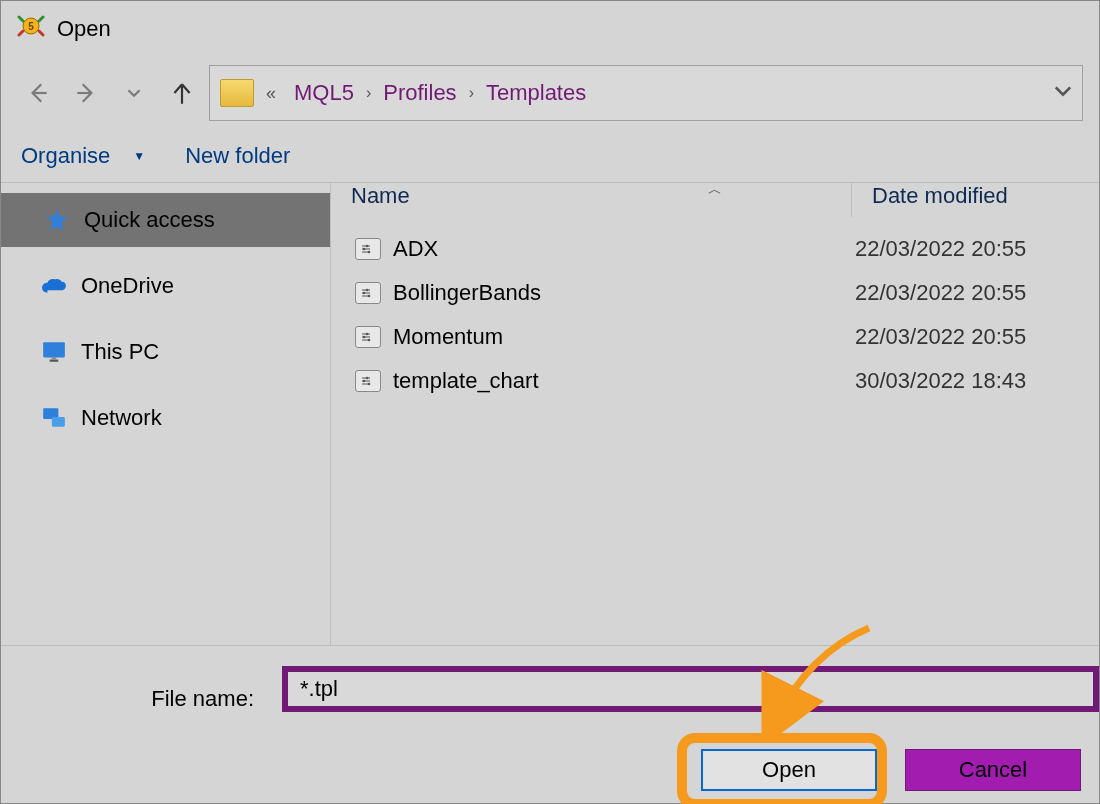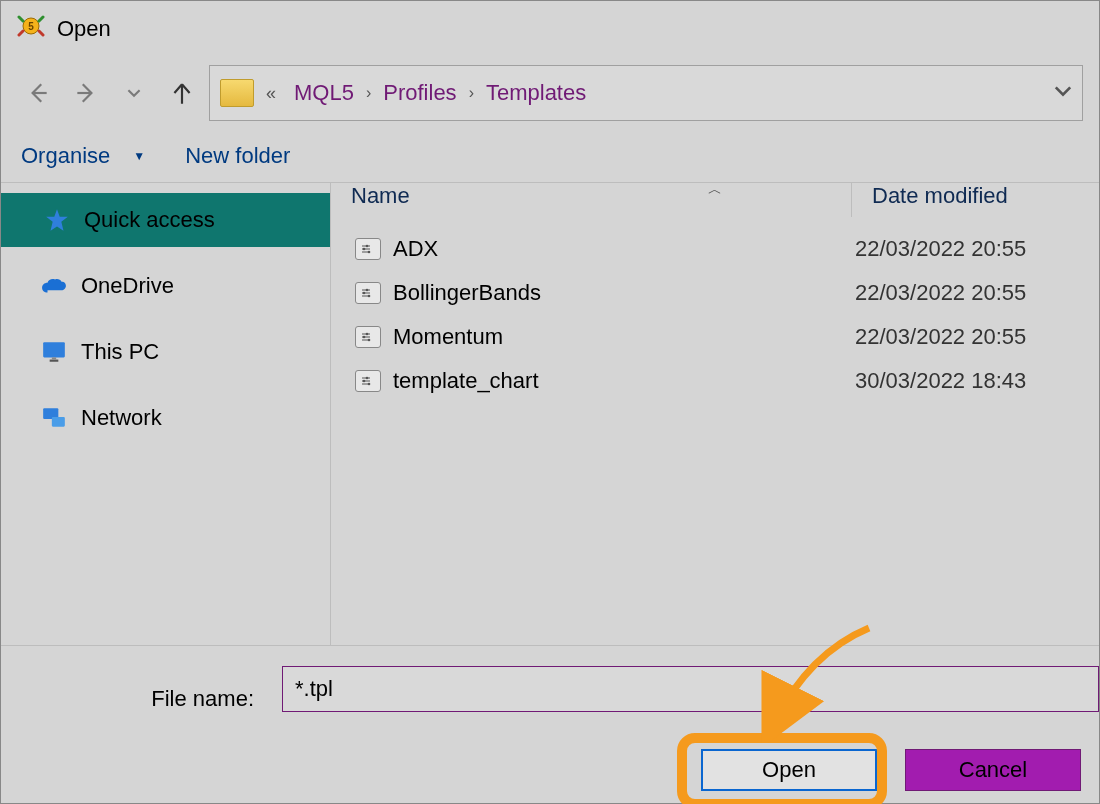--- a/index.html
+++ b/index.html
@@ -24,41 +24,41 @@
 
   
   .toolbar { height: 54px; display:flex; align-items:center; padding:0 20px; gap:40px; border-bottom:1px solid #bdbdbd;}
   .tool-btn { font-size:22px; color:#003a80; display:flex; align-items:center; gap:23px; }
   .drop-caret { font-size:12px; color:#003a80;}
 
   
   .main { display:flex; height: 462px; }
   .sidebar { width: 330px; border-right:1px solid #bdbdbd; padding-top:10px;}
   .side-item { height:54px; display:flex; align-items:center; gap:14px; padding-left:40px; font-size:22px; color:#000; }
-  .side-item.selected { background:#0f766e;padding-left:43px; }
+  .side-item.selected { background:#737373;padding-left:43px; }
   .side-gap { height:12px; }
   .ico { width:26px; height:26px; display:flex; align-items:center; justify-content:center; }
 
   .filepane { flex:1; position:relative; }
   .up-caret { position:absolute; top:-2px; left:50%; transform:translateX(-50%); color:#555; font-size:14px;}
   .headers { display:flex; height:44px; align-items:flex-start; font-size:22px; color:#0f2a52; padding-left:20px; }
   .col-name { width:500px; }
   .col-sep { width:1px; height:34px; background:#bdbdbd; margin-right:20px;}
   .col-date { flex:1; }
   .file-row { display:flex; align-items:center; height:44px; padding-left:24px; font-size:22px; color:#000;}
   .file-ico { width:26px; height:22px; border:1px solid #888; border-radius:3px; background:#e8e8e8; display:flex; align-items:center; justify-content:center; margin-right:12px;}
   .file-ico svg { width:16px; height:12px; }
   .file-name { width:462px; }
   .file-date { color:#333; }
 
   
   .bottom { border-top:1px solid #bdbdbd; padding:20px 0 0 0; height:158px; position:relative;}
   .fname-row { display:flex; align-items:flex-end; gap:28px; padding-left:73px;}
   .fname-label { font-size:22px; color:#000; width:180px; text-align:right;}
-  .fname-input { flex:1; height:46px; border:1px solid #701a75; background:#d9d9d9; font-size:22px; padding:0 12px; color:#000;}
+  .fname-input { flex:1; height:46px; border:6px solid #701a75; background:#d9d9d9; font-size:22px; padding:0 12px; color:#000;}
   .btn-row { position:absolute; bottom:12px; right:0; display:flex; gap:28px; padding-right:18px;}
   .btn { width:176px; height:42px; border:1px solid #701a75; background:#a21caf; font-size:22px; color:#000; display:flex; align-items:center; justify-content:center;}
   .btn.primary { border:2px solid #0a66d0; background:#e2e2e2;}
 
   
   .highlight-ring { position:absolute; width:210px; height:76px; border:10px solid #f59a1d; border-radius:18px; bottom: -6px; right: 212px; pointer-events:none;}
   
   .arrow-svg { position:absolute; bottom:60px; right:220px; pointer-events:none;}
 </style>
 </head>

